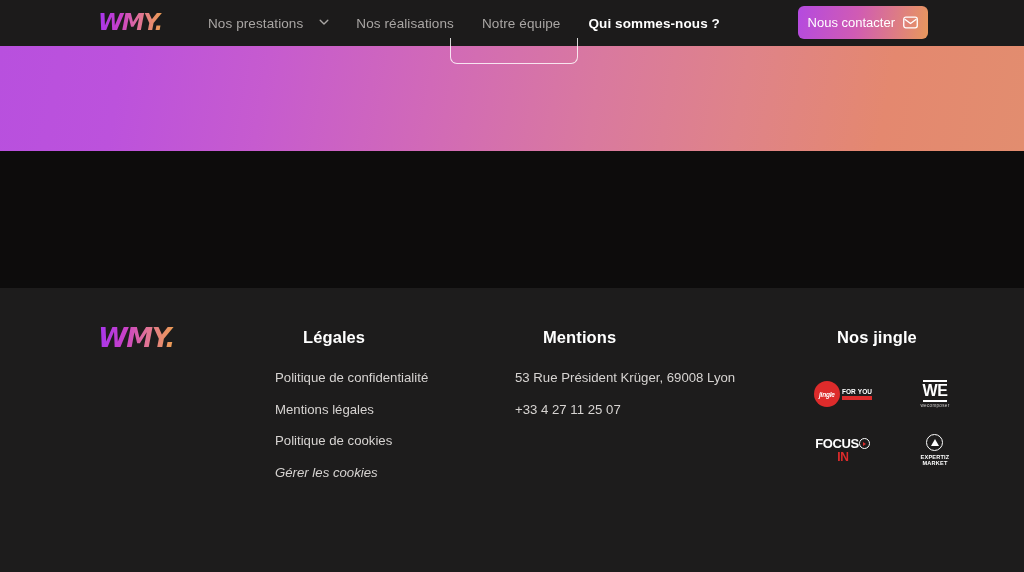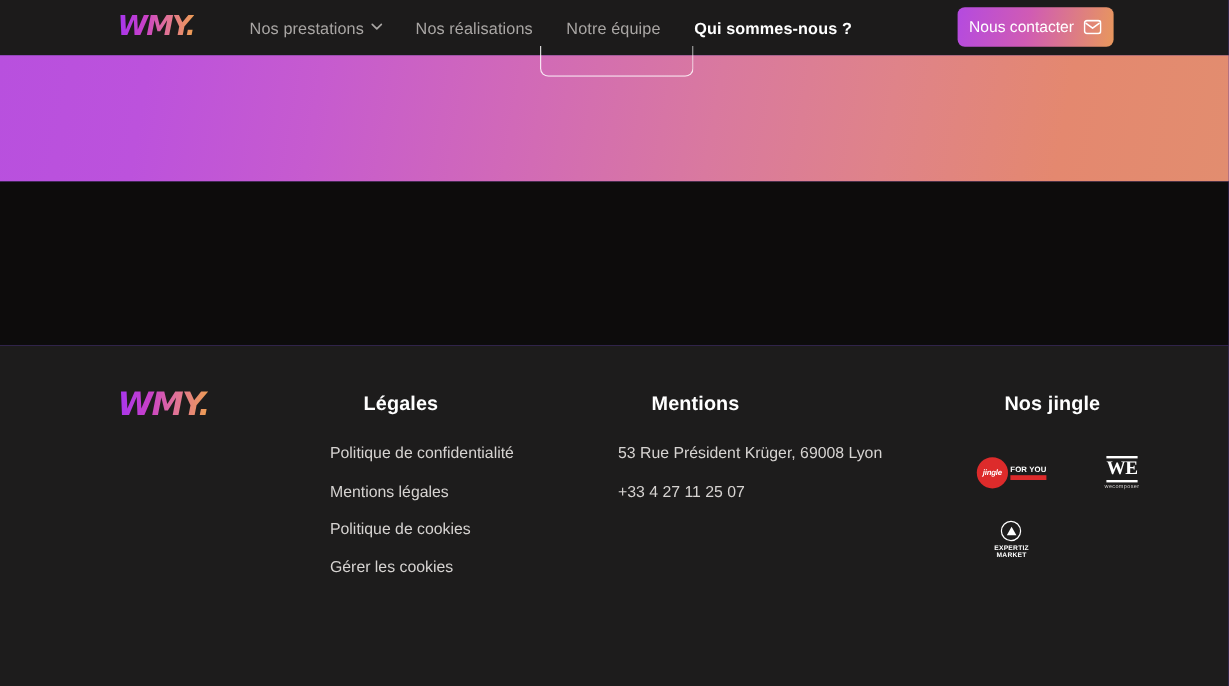--- a/index.html
+++ b/index.html
@@ -26,21 +26,21 @@
     background: linear-gradient(95deg, #a435f0 0%, #c840c8 35%, #e0709a 62%, #eea04e 100%);
     -webkit-background-clip: text; background-clip: text;
     color: transparent; -webkit-text-fill-color: transparent;
     line-height: 1;
   }
   .logo-wrap { position: absolute; left: 98px; top: 11px; }
 
   .nav { position: absolute; left: 208px; top: 0; height: 46px; display: flex; align-items: center; gap: 0; }
   .nav-item {
     color: #a9a6a4; font-size: 13.5px; letter-spacing: .1px;
-    display: flex; align-items: center; gap: 6px; cursor: pointer;
+    display: flex; align-items: center; gap: 16px; cursor: pointer;
     margin-right: 28px; white-space: nowrap;
   }
   .nav-item.active { color: #ffffff; font-weight: 700; }
   .chev { display: inline-block; width: 9px; height: 9px; position: relative; top: -2px; }
   .chev svg { display:block; }
 
   .cta {
     position: absolute; right: 96px; top: 6px;
     height: 33px; padding: 0 10px;
     border-radius: 6px;
@@ -90,21 +90,21 @@
   .col-marques { left: 711px; }
 
   .col-title {
     color: #ffffff; font-size: 16.5px; font-weight: 600;
     letter-spacing: .1px; margin-bottom: 24px; margin-left: 28px;
   }
   .col-link {
     color: #d6d3d1; font-size: 13.2px; line-height: 1;
     margin-bottom: 18.5px; cursor: pointer; white-space: nowrap;
   }
-  .col-link:last-child { margin-bottom: 16px; }
+  .col-link:last-child { margin-bottom: 16px; font-style: italic; }
   .col-text {
     color: #d6d3d1; font-size: 13.2px; line-height: 1;
     margin-bottom: 19px; white-space: nowrap;
   }
 
   
   .brands { display: grid; grid-template-columns: 68px 68px; grid-template-rows: 46px 46px; gap: 10px 24px; margin-top: 4px; }
   .brand { display: flex; align-items: center; justify-content: center; height: 46px; }
 
   
@@ -115,21 +115,21 @@
     color: #fff; font-size: 6.5px; font-weight: 700; font-style: italic; letter-spacing: -.2px;
   }
   .jfy-right { display:flex; flex-direction: column; gap: 1px; }
   .jfy-r1 { color:#fff; font-size:6.5px; font-weight:800; letter-spacing:.1px; }
   .jfy-r2 { height:4px; background:#dd2b2b; width:100%; }
 
   
   .b-we { display:flex; flex-direction: column; align-items:center; }
   .we-txt {
     color:#fff; font-size:16px; font-weight:900; letter-spacing:-.5px;
-    font-family:Liberation Serif, serif; line-height:1;
+    font-family:Liberation Sans, sans-serif; line-height:1;
     border-top: 2px solid #fff; border-bottom: 2px solid #fff; padding: 1px 0;
   }
   .we-sub { color:#cfcccb; font-size:4.6px; letter-spacing:.3px; margin-top:1.5px; }
 
   
   .b-focus { display:flex; flex-direction:column; align-items:center; line-height:1; }
   .fo-top { display:flex; align-items:center; color:#fff; font-size:13px; font-weight:800; letter-spacing:-.4px; }
   .fo-o { display:inline-flex; align-items:center; justify-content:center; width:11px; height:11px; border:1.4px solid #fff; border-radius:50%; margin:0 .5px; }
   .fo-o i { width:0;height:0;border-left:3px solid #dd2b2b;border-top:2px solid transparent;border-bottom:2px solid transparent; display:block; }
   .fo-in { color:#dd2b2b; font-size:12px; font-weight:900; letter-spacing:-.2px; margin-top:1px; }
@@ -228,20 +228,31 @@
             </div>
           </div>
 
           <div class="brand">
             <div class="b-we">
               <div class="we-txt">WE</div>
               <div class="we-sub">wecomposer</div>
             </div>
           </div>
 
+          <div class="brand">
+            <div class="b-focus">
+              <div class="fo-top">
+                <span>FOCUS</span>
+                <span class="fo-o">
+                    <i></i>
+                  </span>
+              </div>
+              <div class="fo-in">IN</div>
+            </div>
+          </div>
 
           <div class="brand">
             <div class="b-exp">
               <div class="exp-circ">
                   <i></i>
                 </div>
               <div class="exp-t1">EXPERTIZ</div>
               <div class="exp-t2">MARKET</div>
             </div>
           </div>

